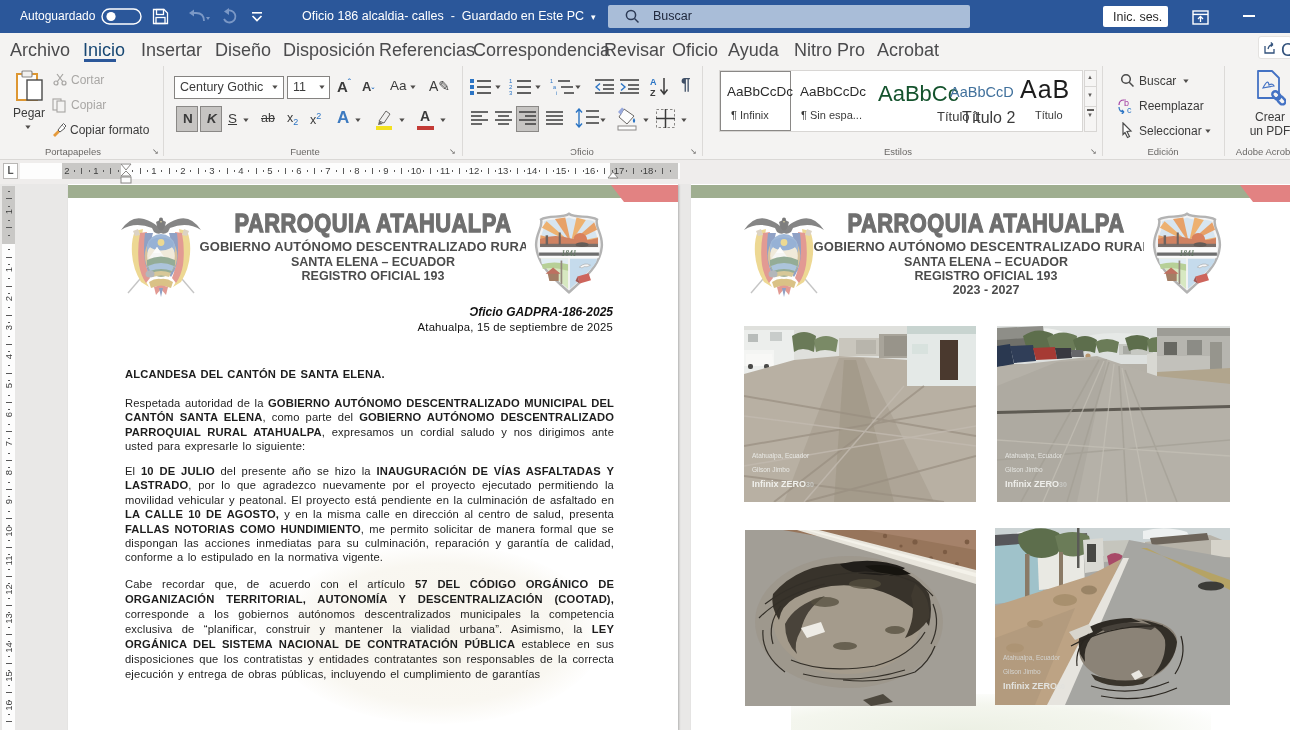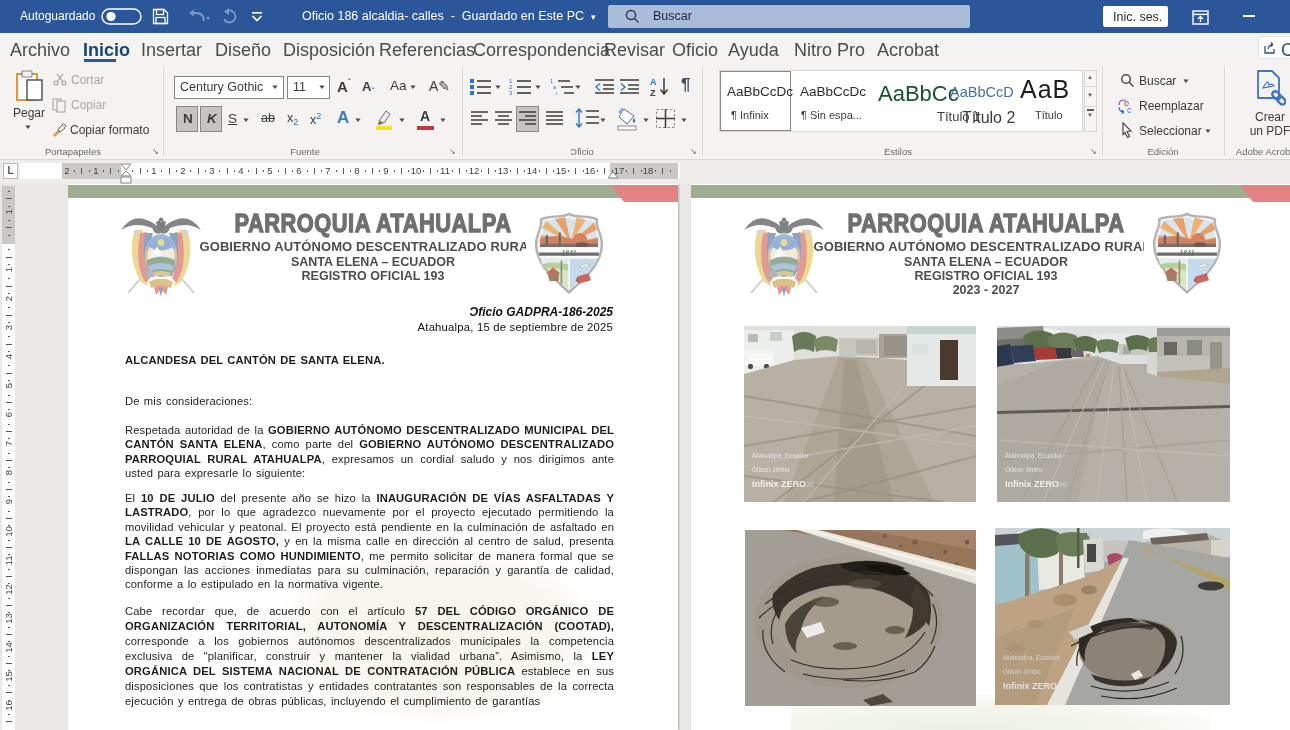--- a/index.html
+++ b/index.html
@@ -87,21 +87,21 @@
  <svg class="abs" style="left:1192px;top:10px" width="17" height="15" viewBox="0 0 17 15">
    <rect x="1" y="1" width="15" height="13" fill="none" stroke="#fff" stroke-width="1.4"></rect>
    <line x1="1" y1="4.4" x2="16" y2="4.4" stroke="#fff" stroke-width="1.4"></line>
    <path d="M8.5 12 V7 M6 9 L8.5 6.4 L11 9" fill="none" stroke="#fff" stroke-width="1.3"></path>
  </svg>
  <div class="abs" style="left:1243px;top:15px;width:12px;height:2px;background:#fff;"></div>
 </div>
 
 <div id="tabrow">
  <div class="tab" style="left:10px">Archivo</div>
- <div class="tab" style="left:83px;color:#174773;font-weight:700">Inicio</div>
+ <div class="tab" style="left:83px;color:#174773;font-weight:400">Inicio</div>
  <div class="abs" style="left:84px;top:26px;width:32px;height:3px;background:#2b579a;"></div>
  <div class="tab" style="left:141px">Insertar</div>
  <div class="tab" style="left:215px">Diseño</div>
  <div class="tab" style="left:283px">Disposición</div>
  <div class="tab" style="left:379px">Referencias</div>
  <div class="tab" style="left:473px">Correspondencia</div>
  <div class="tab" style="left:604px">Revisar</div>
  <div class="tab" style="left:672px">Oficio</div>
  <div class="tab" style="left:728px">Ayuda</div>
  <div class="tab" style="left:794px">Nitro Pro</div>
@@ -609,22 +609,21 @@
   <path d="M47 53 L76 53 Q76 57 72 61 Q61 73 47 85.5 Z" fill="#b5d2e7"></path>
   <path d="M55 72 L67 68.5 L69.5 76 L57.5 79.5 Z" fill="#bf3a2f"></path>
   <path d="M55 72 L57.5 79.5 L53 77 Z" fill="#8a2a24"></path>
   <path d="M57 62 Q63 56.5 69 60 Q65 62.5 62.5 61.5 Q60 64 57 62 Z" fill="#f4f4f4" stroke="#8a8a8a" stroke-width="0.6"></path>
  </g>
 </svg>
    <div class="abs" style="left:330px;top:121px;width:215px;text-align:right;font-size:12px;font-weight:bold;font-style:italic;color:#111">Ɔficio GADPRA-186-2025</div>
    <div class="abs" style="left:330px;top:137px;width:215px;text-align:right;font-size:11.3px;color:#111;letter-spacing:.2px">Atahualpa, 15 de septiembre de 2025</div>
    <div class="abs" style="left:205px;top:360px;width:330px;height:180px;border-radius:50%;background:radial-gradient(ellipse,#f7f4ec 0%,#f9f7f1 55%,#fff 72%)"></div>
    <div class="abs btxt" style="left:57px;top:166px;width:489px">
-     <div class="bold" style="margin-top:3px">ALCANDESA DEL CANTÓN DE SANTA ELENA.</div>
-     <div style="margin-top:26.5px">De mis consideraciones:</div>
+     <div class="bold" style="margin-top:17px">ALCANDESA DEL CANTÓN DE SANTA ELENA.</div>
      <div class="just" style="margin-top:14.5px">Respetada autoridad de la <span class="bold">GOBIERNO AUTÓNOMO DESCENTRALIZADO MUNICIPAL DEL CANTÓN SANTA ELENA</span>, como parte del <span class="bold">GOBIERNO AUTÓNOMO DESCENTRALIZADO PARROQUIAL RURAL ATAHUALPA</span>, expresamos un cordial saludo y nos dirigimos ante usted para expresarle lo siguiente:</div>
      <div class="just" style="margin-top:10.5px">El <span class="bold">10 DE JULIO</span> del presente año se hizo la <span class="bold">INAUGURACIÓN DE VÍAS ASFALTADAS Y LASTRADO</span>, por lo que agradezco nuevamente por el proyecto ejecutado permitiendo la movilidad vehicular y peatonal. El proyecto está pendiente en la culminación de asfaltado en <span class="bold">LA CALLE 10 DE AGOSTO,</span> y en la misma calle en dirección al centro de salud, presenta <span class="bold">FALLAS NOTORIAS COMO HUNDIMIENTO</span>, me permito solicitar de manera formal que se dispongan las acciones inmediatas para su culminación, reparación y garantía de calidad, conforme a lo estipulado en la normativa vigente.</div>
      <div class="just" style="margin-top:12px;line-height:15px">Cabe recordar que, de acuerdo con el artículo <span class="bold">57 DEL CÓDIGO ORGÁNICO DE ORGANIZACIÓN TERRITORIAL, AUTONOMÍA Y DESCENTRALIZACIÓN (COOTAD),</span> corresponde a los gobiernos autónomos descentralizados municipales la competencia exclusiva de “planificar, construir y mantener la vialidad urbana”. Asimismo, la <span class="bold">LEY ORGÁNICA DEL SISTEMA NACIONAL DE CONTRATACIÓN PÚBLICA</span> establece en sus disposiciones que los contratistas y entidades contratantes son responsables de la correcta ejecución y entrega de obras públicas, incluyendo el cumplimiento de garantías</div>
    </div>
 
  </div>
 
  <div class="page" style="left:691px;width:599px;height:546px;">
    <div class="gband" style="left:0;width:599px"></div>
    <div class="rcorn" style="left:549px;width:50px;clip-path:polygon(0 0,100% 0,100% 100%,13px 100%)"></div>

